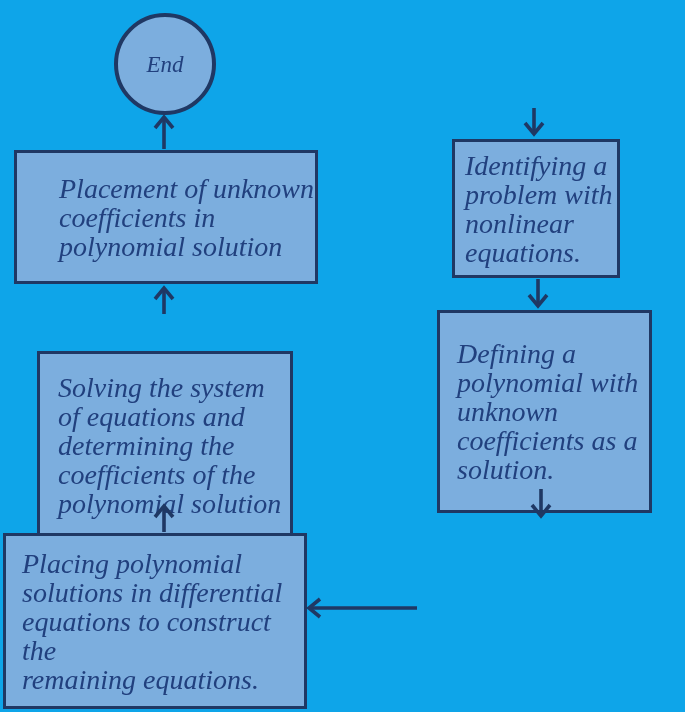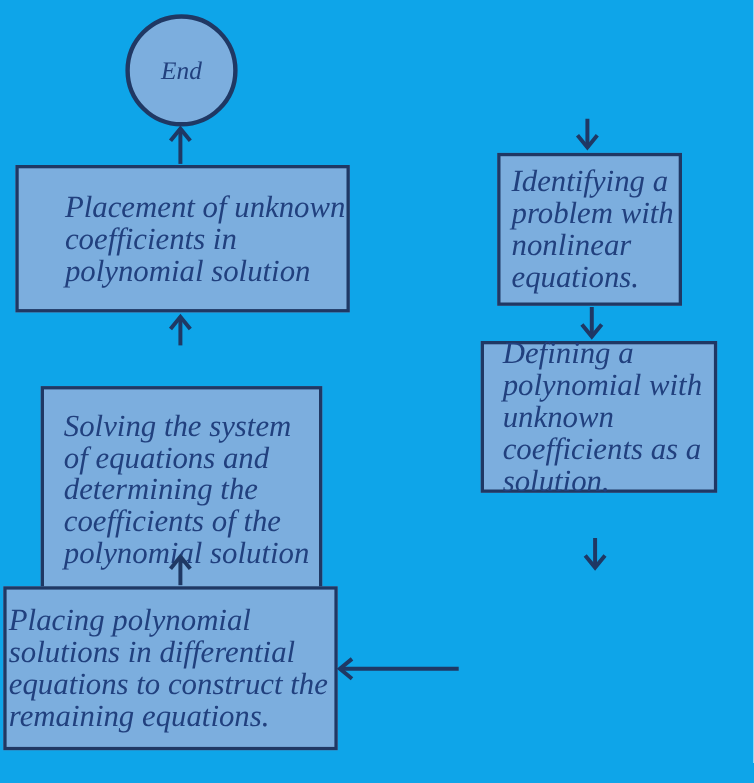--- a/index.html
+++ b/index.html
@@ -34,23 +34,23 @@
     justify-content: center;
     font-size: 23px;
     white-space: nowrap;
     text-align: center;
   }
   
   #node-end        { left: 114px; top: 13px;  width: 102px; height: 102px; }
   #node-start      { left: 484px; top: 7px;   width: 100px; height: 100px; }
   #node-placement  { left: 14px;  top: 150px; width: 304px; height: 134px; padding-left: 42px; }
   #node-solving    { left: 37px;  top: 315px; width: 256px; height: 188px; padding-left: 18px; margin-top: 36px; }
-  #node-placing    { left: 3px;   top: 533px; width: 304px; height: 149px; padding-left: 2px; }
+  #node-placing    { left: 3px;   top: 533px; width: 304px; height: 176px; padding-left: 16px; }
   #node-identifying{ left: 452px; top: 139px; width: 168px; height: 139px; padding-left: 10px; }
-  #node-defining   { left: 437px; top: 310px; width: 215px; height: 138px; padding-left: 17px; }
+  #node-defining   { left: 437px; top: 310px; width: 215px; height: 203px; padding-left: 17px; }
   #node-applying   { left: 418px; top: 519px; width: 262px; height: 186px; padding-left: 24px; }
 
   #arrow-layer {
     position: absolute;
     left: 0; top: 0;
     width: 685px;
     height: 712px;
     pointer-events: none;
   }
   #arrow-layer path, #arrow-layer line {

